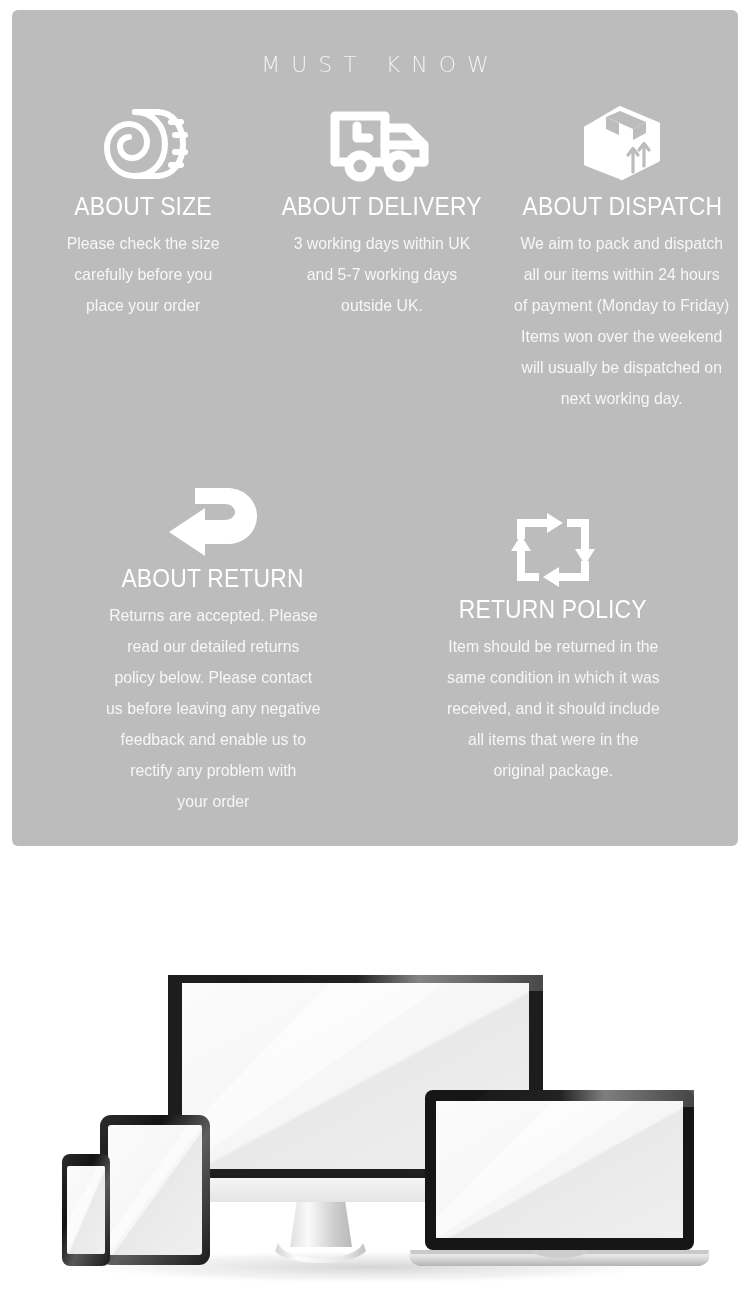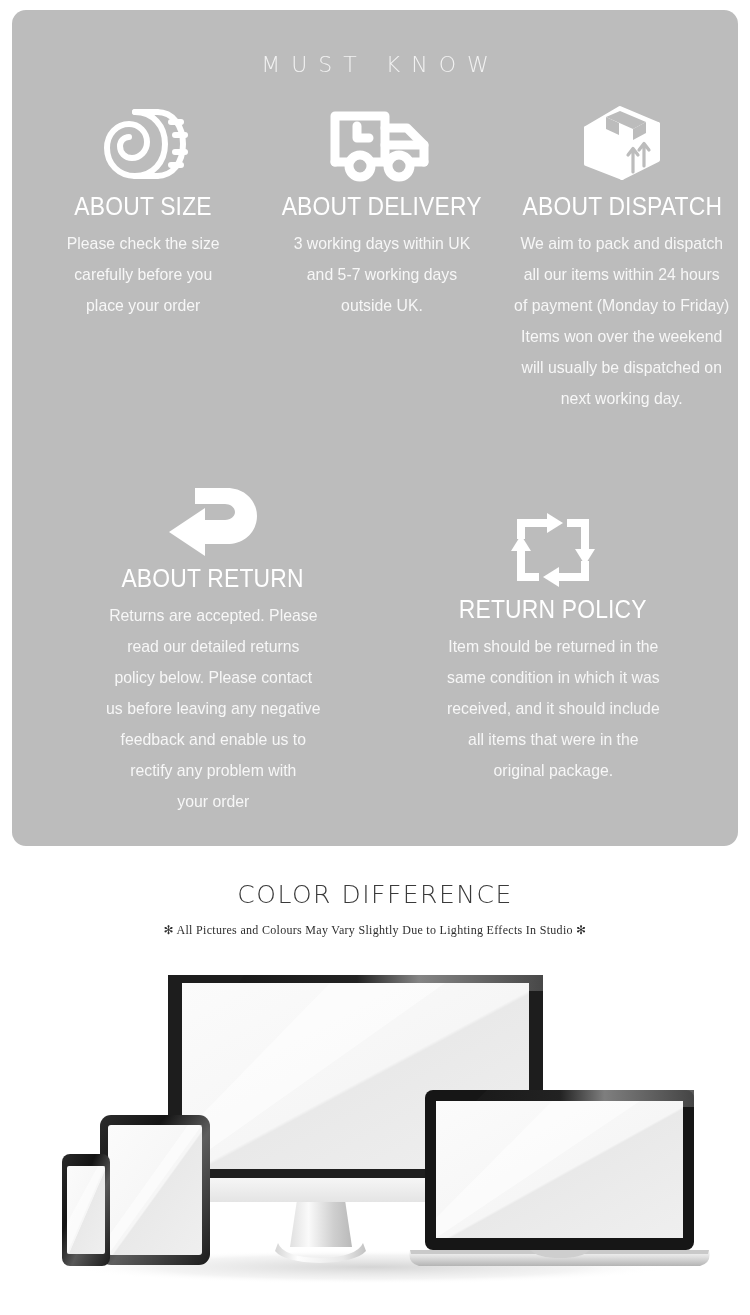--- a/index.html
+++ b/index.html
@@ -20,21 +20,21 @@
   }
 
   
   .must-know-panel {
     position: absolute;
     left: 12px;
     top: 10px;
     width: 726px;
     height: 836px;
     background: #bcbcbc;
-    border-radius: 14px;
+    border-radius: 6px;
   }
 
   .panel-title {
     text-align: center;
     color: #f2f2f2;
     font-size: 22px;
     font-weight: 300;
     letter-spacing: 11px;
     padding-top: 42px;
     font-family: "DejaVu Sans", sans-serif;
@@ -289,24 +289,20 @@
           <div>same condition in which it was</div>
           <div>received, and it should include</div>
           <div>all items that were in the</div>
           <div>original package.</div>
         </div>
       </div>
 
     </div>
   </section>
 
-  <section class="color-diff">
-    <h2 class="cd-title">COLOR DIFFERENCE</h2>
-    <p class="cd-sub">✻ All Pictures and Colours May Vary Slightly Due to Lighting Effects In Studio ✻</p>
-  </section>
 
   <div class="devices">
     <svg width="750" height="320" viewBox="0 0 750 320">
       <defs>
         <linearGradient id="scrGrad" x1="0" y1="0" x2="1" y2="1">
           <stop offset="0%" stop-color="#fbfbfb"></stop>
           <stop offset="52%" stop-color="#f6f6f6"></stop>
           <stop offset="53%" stop-color="#e9e9e9"></stop>
           <stop offset="100%" stop-color="#efefef"></stop>
         </linearGradient>

